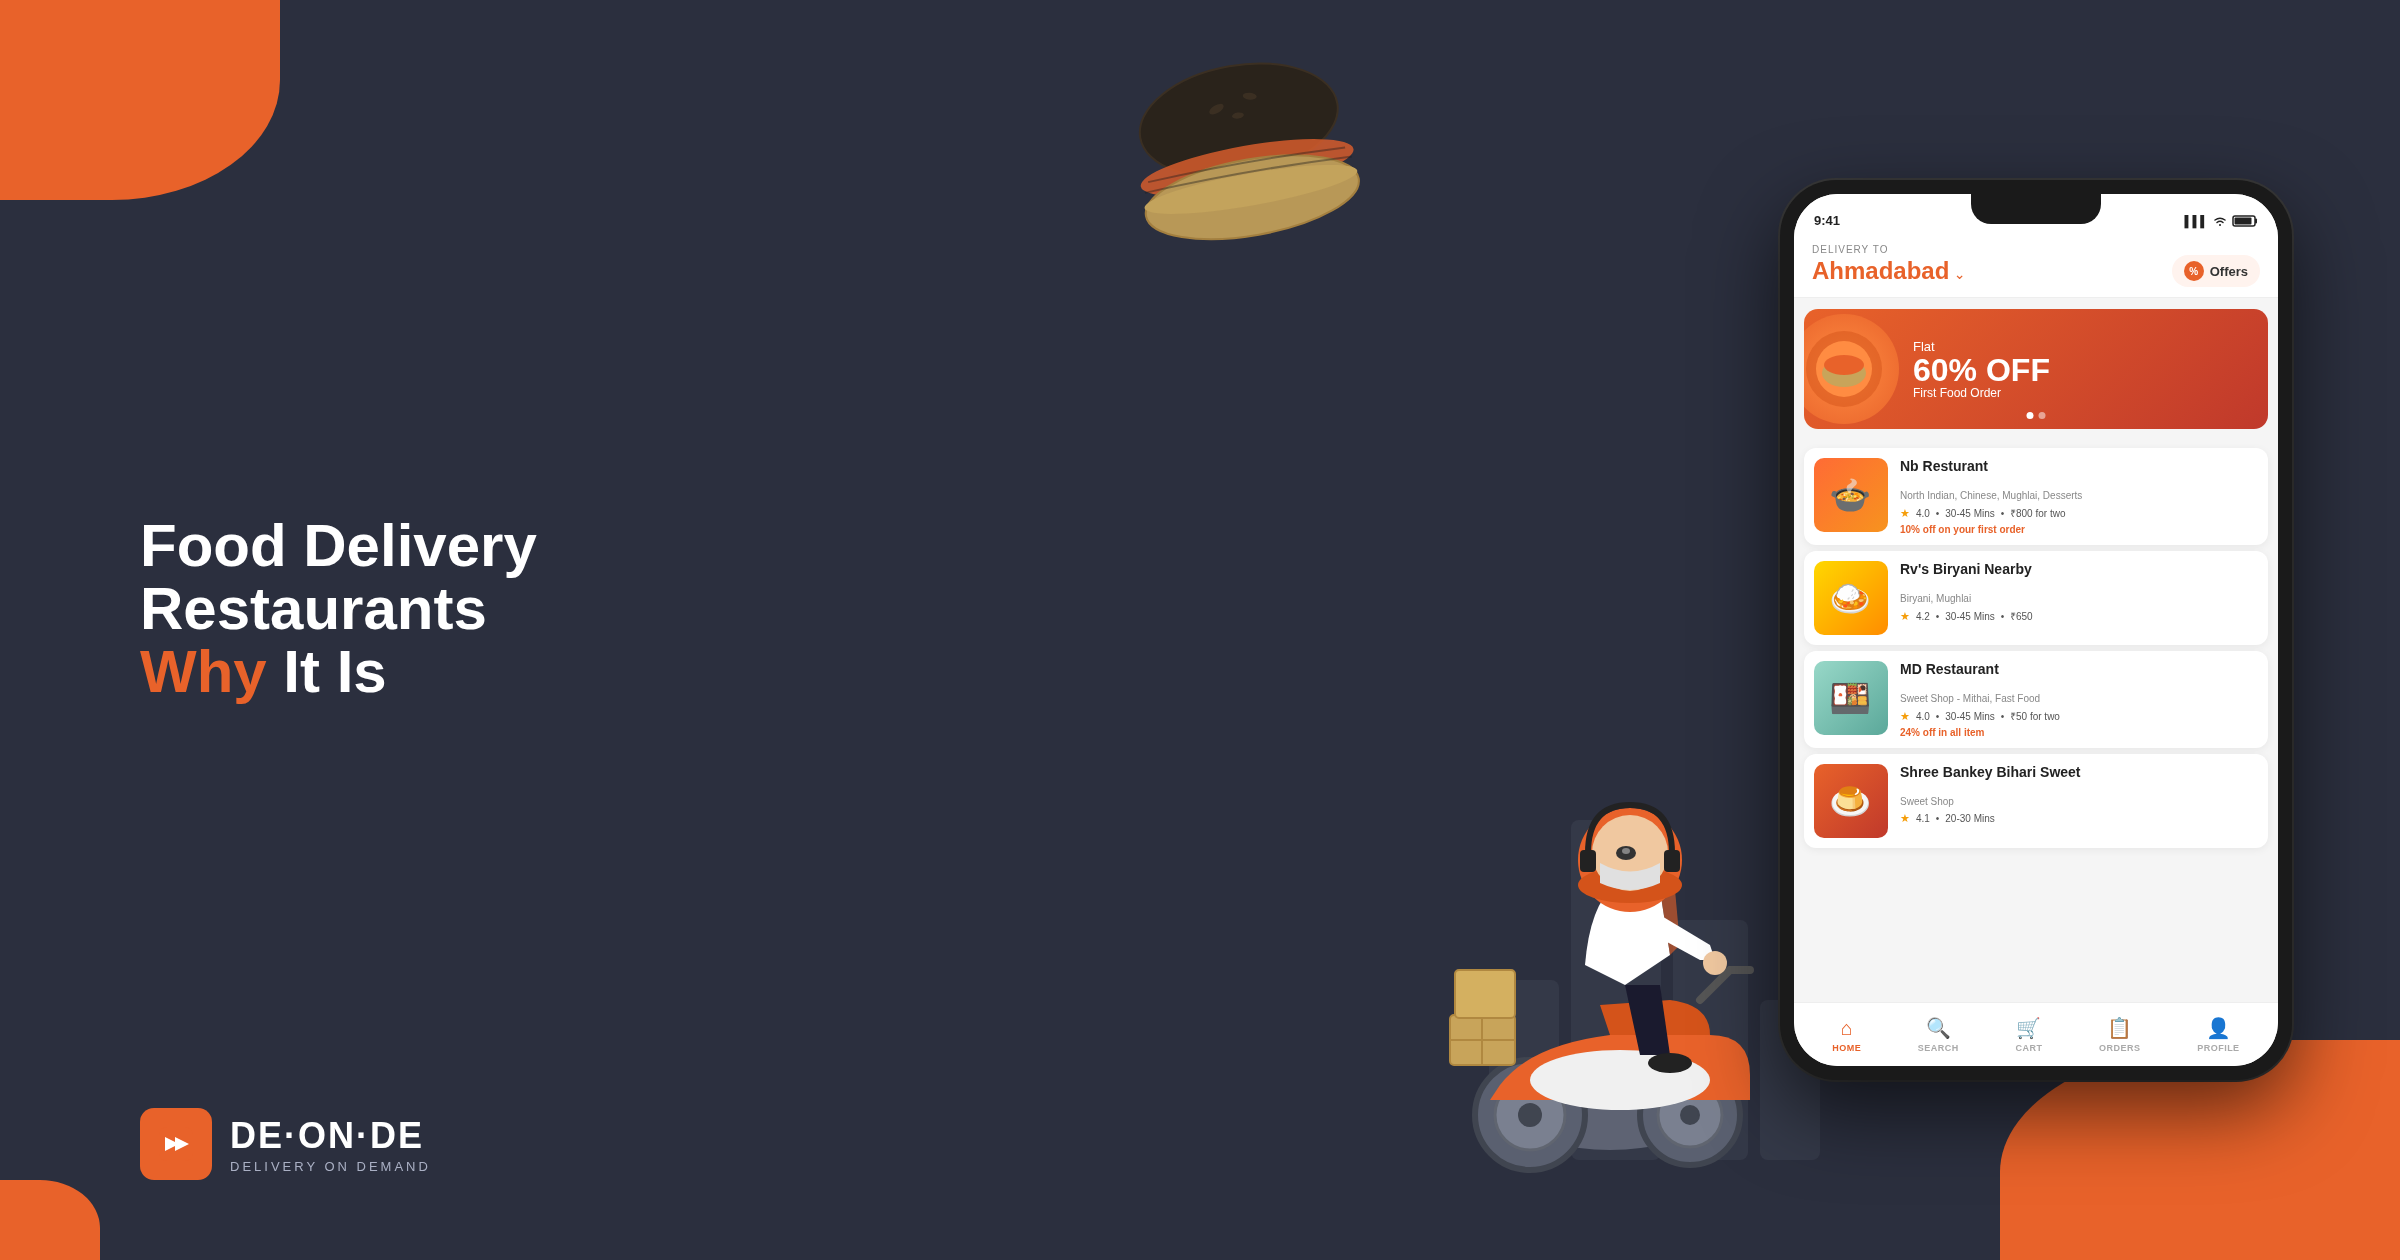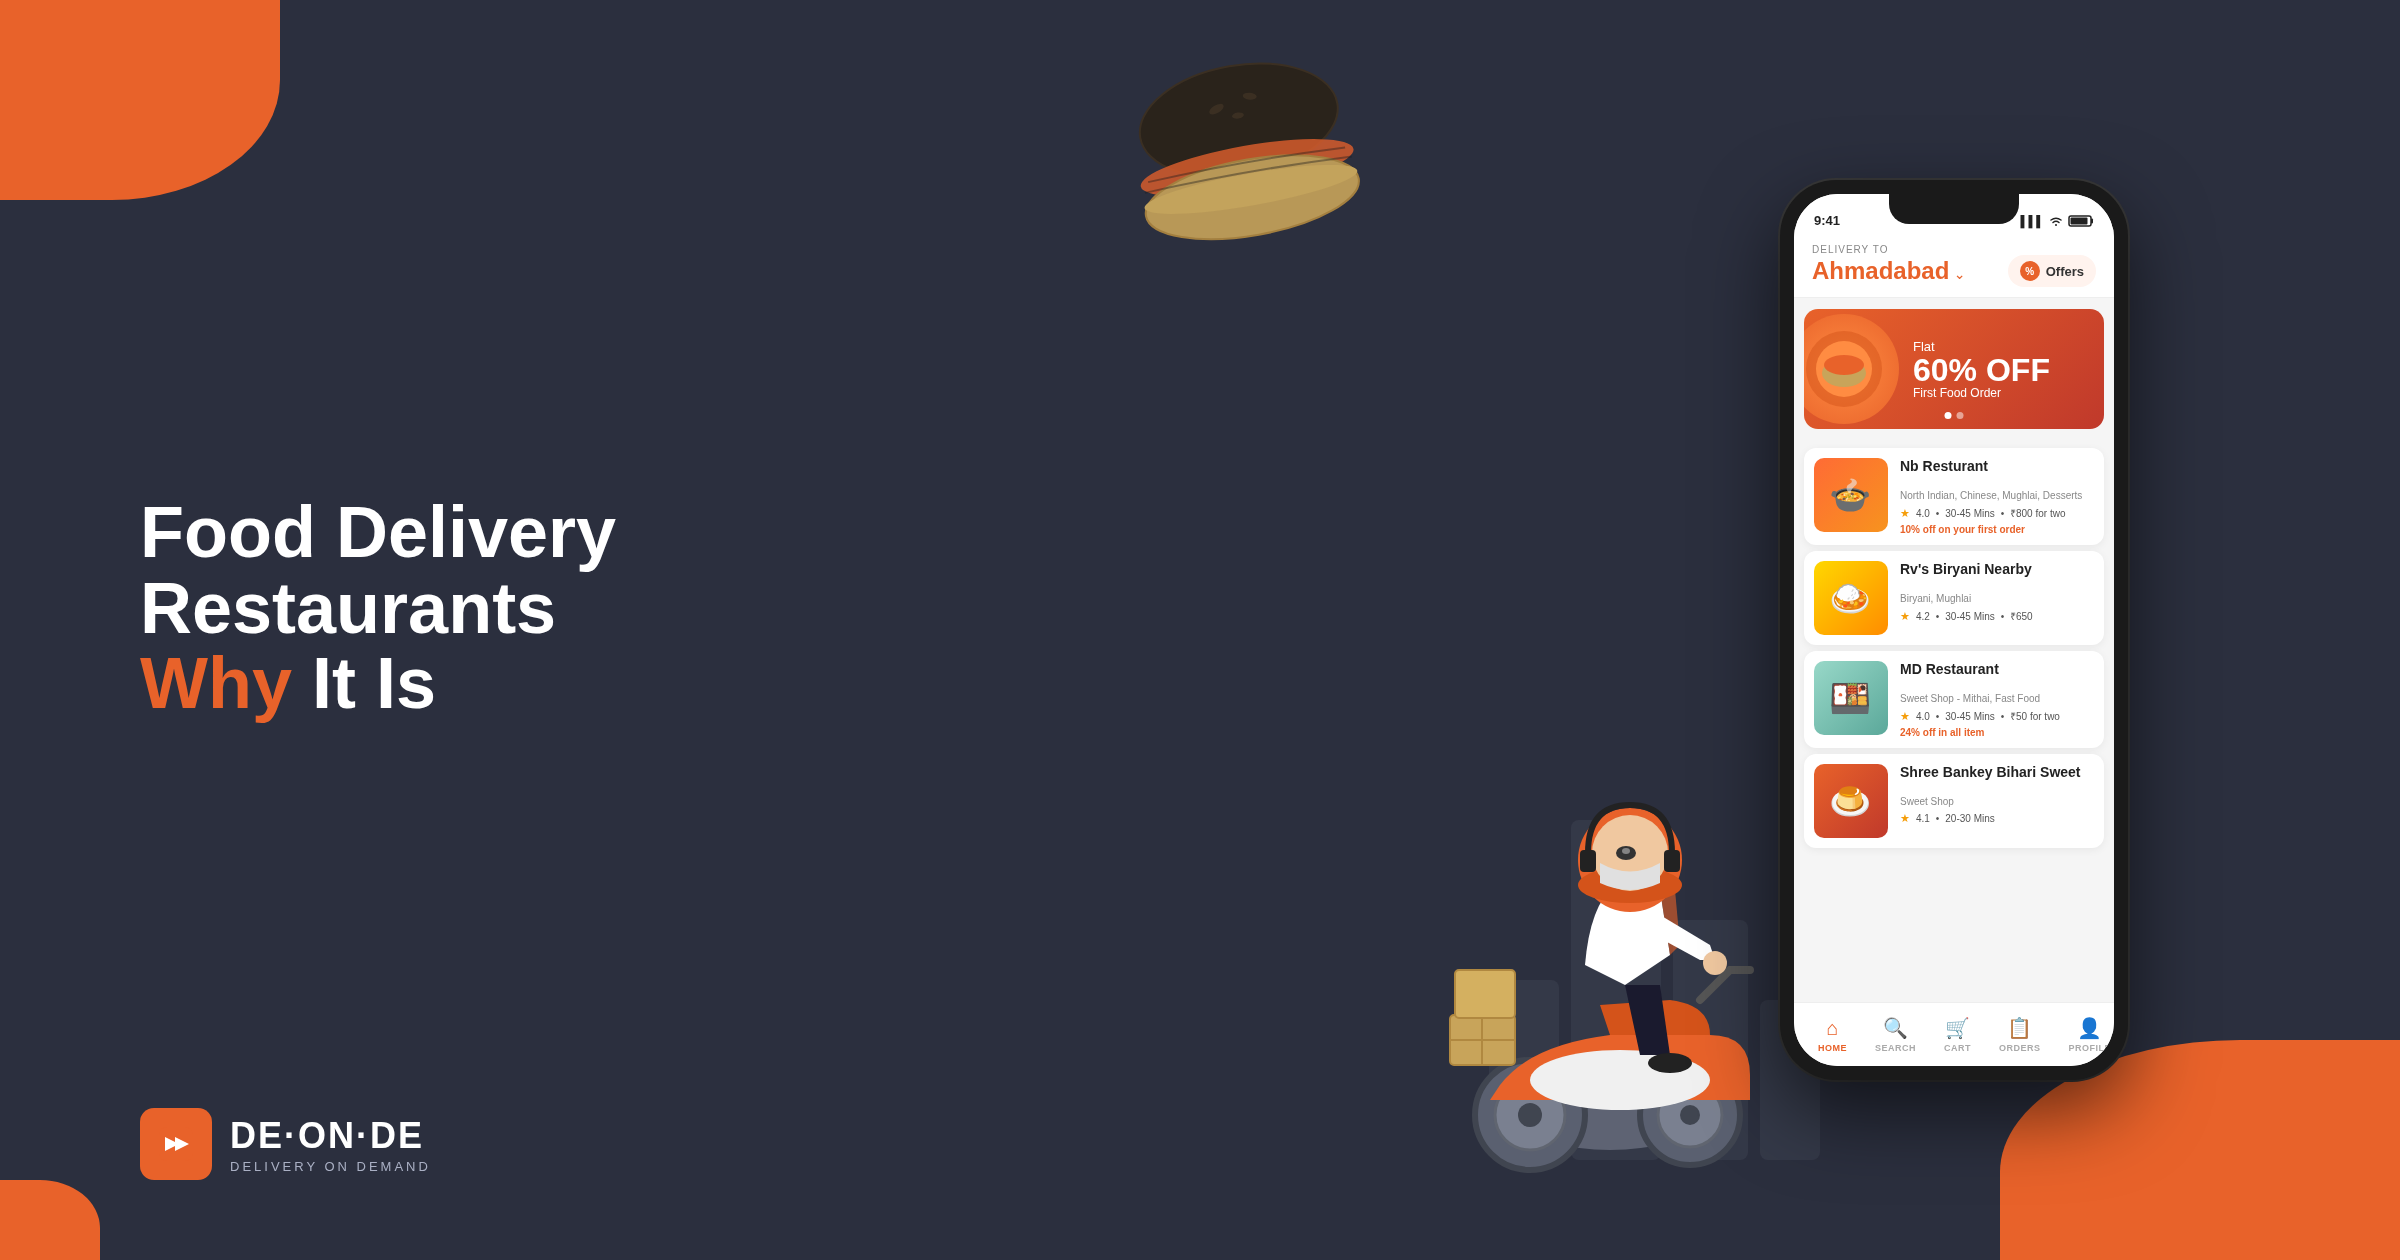--- a/index.html
+++ b/index.html
@@ -37,21 +37,21 @@
 
     
     .left-content {
       position: absolute;
       left: 140px;
       top: 50%;
       transform: translateY(-50%);
       width: 660px;
     }
     .headline {
-      font-size: 72px;
+      font-size: 60px;
       font-weight: 900;
       line-height: 1.05;
       color: #ffffff;
       margin-bottom: 60px;
       margin-top: 16px;
     }
     .headline .highlight {
       color: #e8622a;
     }
 
@@ -94,21 +94,21 @@
     
     .phone-wrapper {
       position: absolute;
       right: 180px;
       top: 50%;
       transform: translateY(-50%);
       width: 440px;
       height: 900px;
     }
     .phone-frame {
-      width: 348px;
+      width: 512px;
       height: 900px;
       background: #1a1a1a;
       border-radius: 56px;
       padding: 14px;
       box-shadow: 0 30px 80px rgba(0,0,0,0.6), 0 0 0 2px #3a3a3a;
       position: relative;
       overflow: hidden;
     }
     .phone-screen {
       width: 100%;

